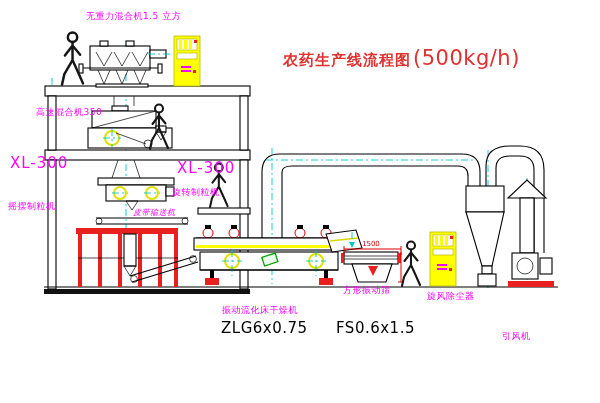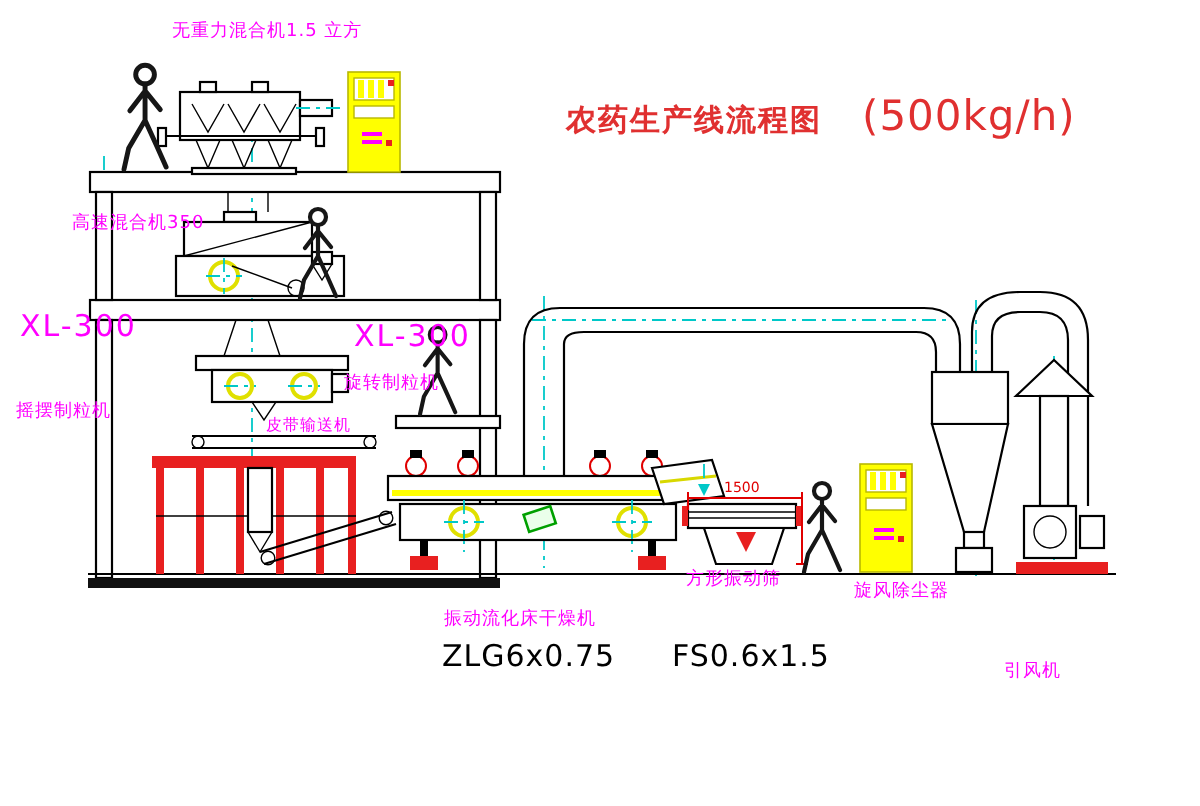--- a/index.html
+++ b/index.html
@@ -1,23 +1,23 @@
 <!DOCTYPE html>
 <html><head>
 <meta charset="utf-8">
 <style>
   html,body{margin:0;padding:0;background:#fff;}
   .canvas{position:relative;width:600px;height:403px;background:#ffffff;overflow:hidden;
           font-family:"DejaVu Sans","Liberation Sans",sans-serif;}
   .canvas svg{position:absolute;left:0;top:0;}
   .lbl{position:absolute;color:#ff00ff;font-size:9px;line-height:1;white-space:nowrap;letter-spacing:.5px;}
-  .lbl-sm{font-size:8px;}
+  .lbl-sm{font-size:8px;font-style:italic;}
   .model{position:absolute;color:#ff00ff;font-size:15px;letter-spacing:1px;line-height:1;white-space:nowrap;}
   .model-pink{position:absolute;color:#000000;font-size:15px;letter-spacing:.5px;line-height:1;white-space:nowrap;margin-top:23px;}
-  .title{position:absolute;left:283px;top:46px;color:#e03030;white-space:nowrap;display:flex;align-items:baseline;gap:20px;}
+  .title{position:absolute;left:283px;top:46px;color:#e03030;white-space:nowrap;display:flex;align-items:baseline;gap:2px;}
   .title .cn{font-size:15px;font-weight:700;letter-spacing:1px;}
   .title .cap{font-size:21px;font-weight:400;letter-spacing:.5px;}
   .dim{position:absolute;color:#e00000;font-size:7px;line-height:1;white-space:nowrap;}
   
   .k{stroke:#000;fill:none;stroke-width:1.1;}
   .kf{stroke:#000;fill:#fff;stroke-width:1.1;}
   .kt{stroke:#000;fill:none;stroke-width:.7;}
   .c{stroke:#00c8c8;fill:none;stroke-width:.9;stroke-dasharray:7 3 2 3;}
   .r{stroke:#e00000;fill:none;stroke-width:1;}
   .rf{fill:#e82020;stroke:none;}

